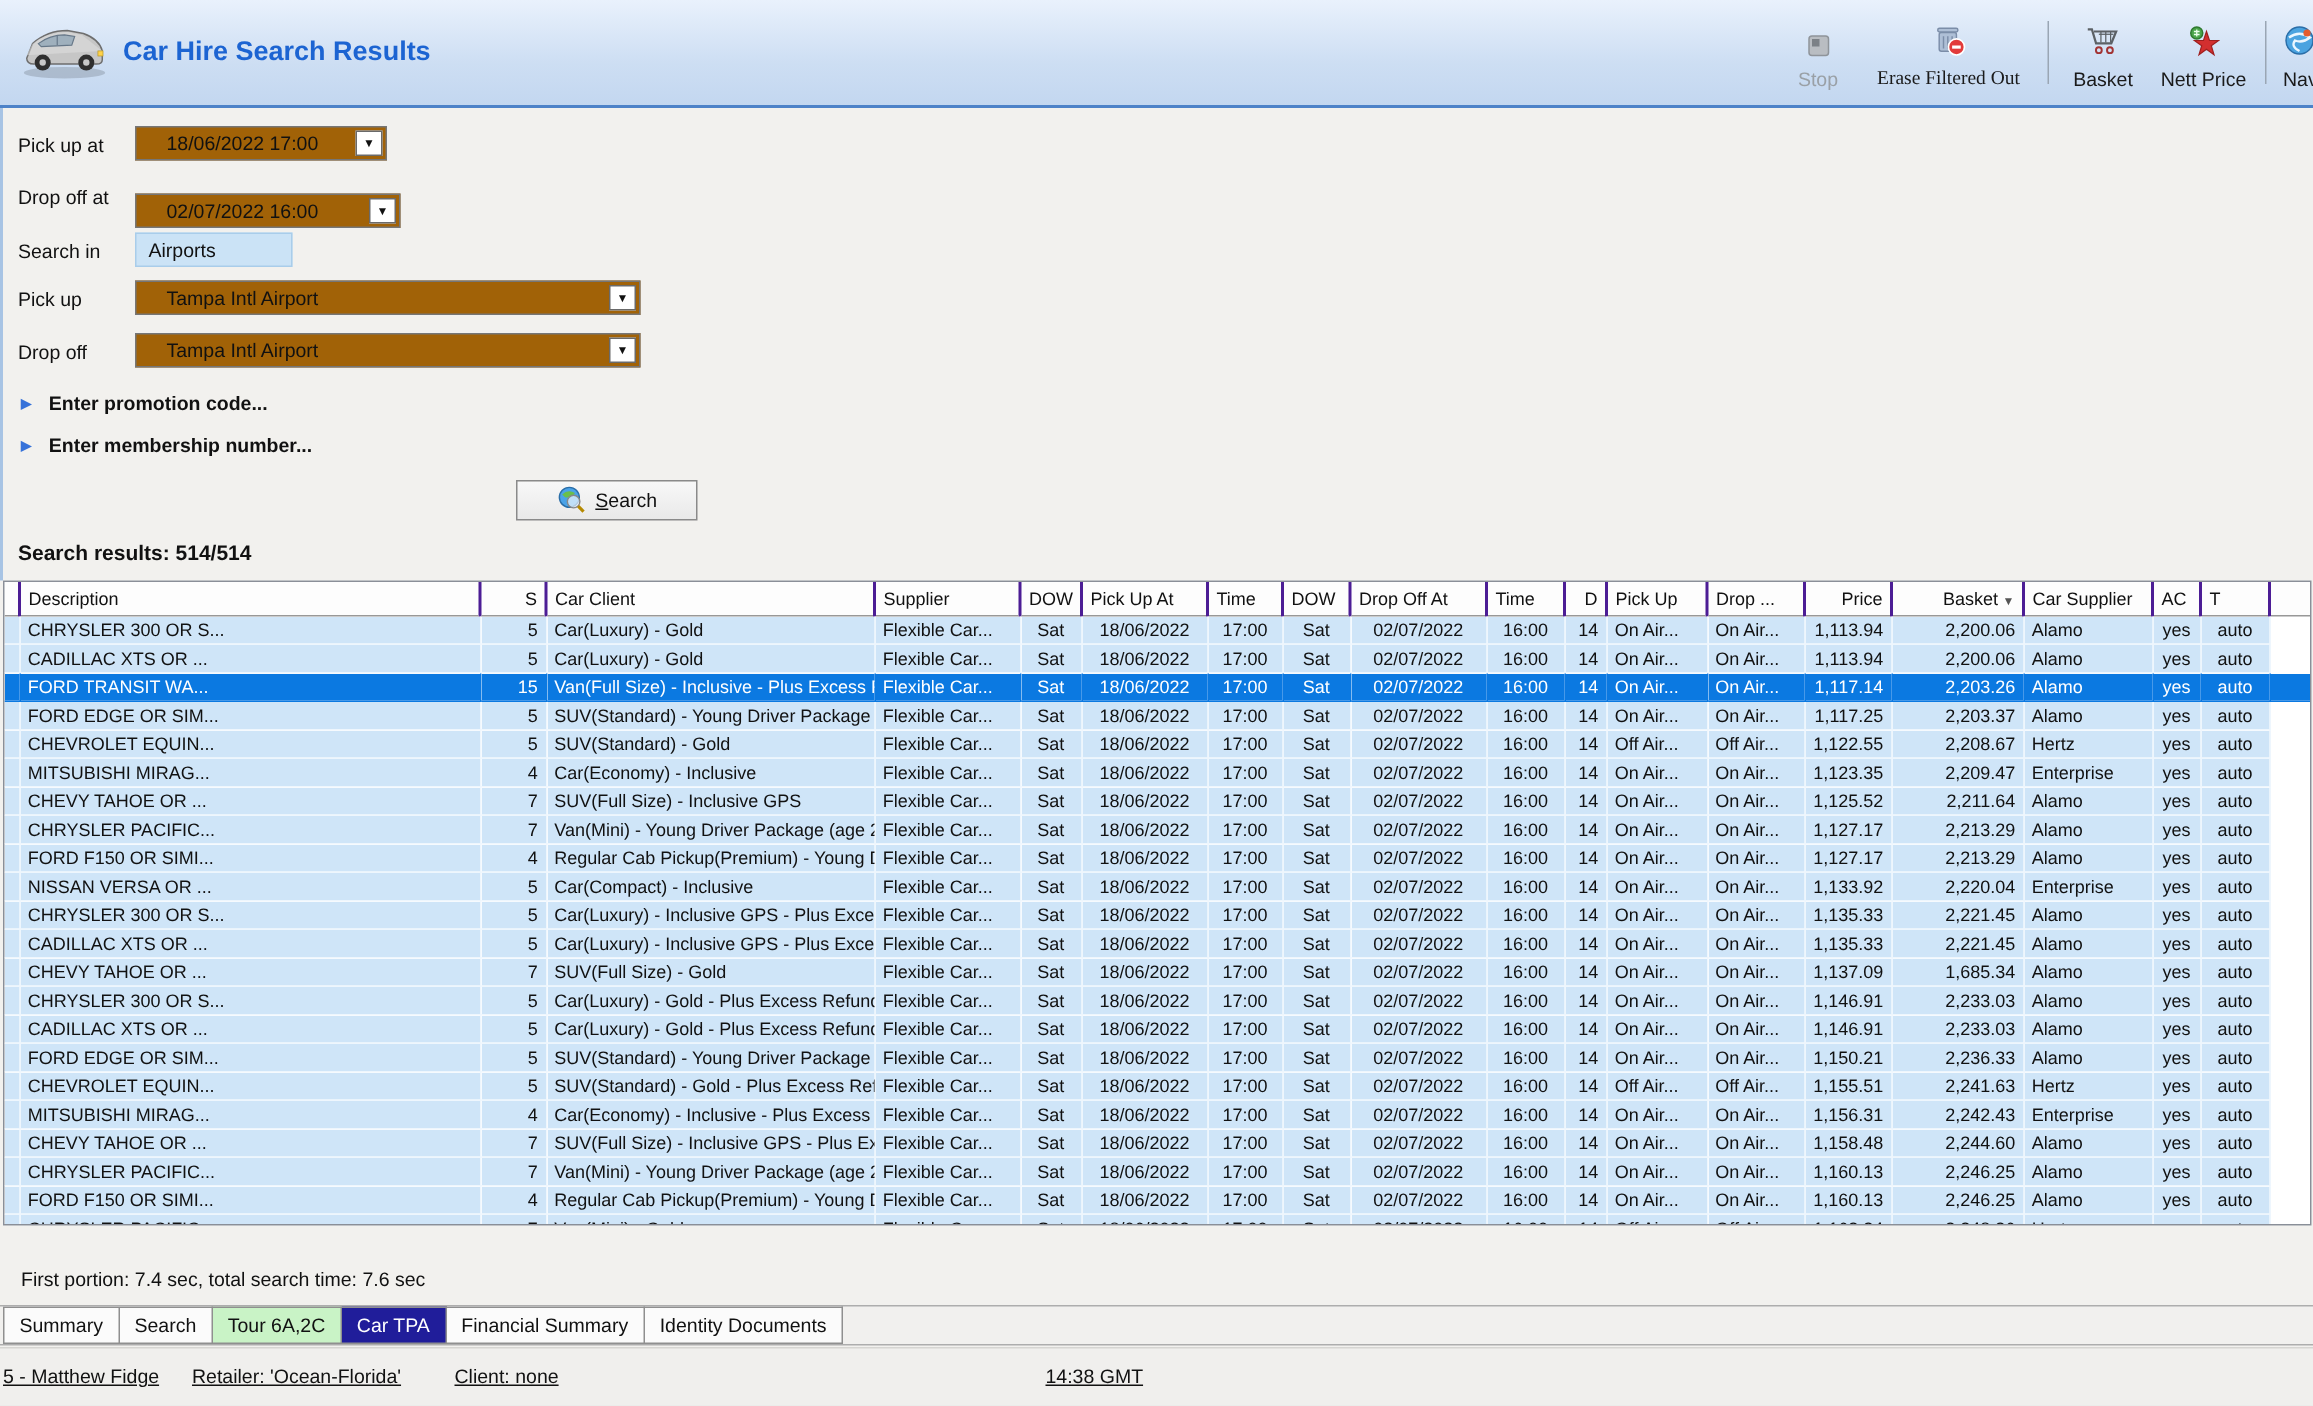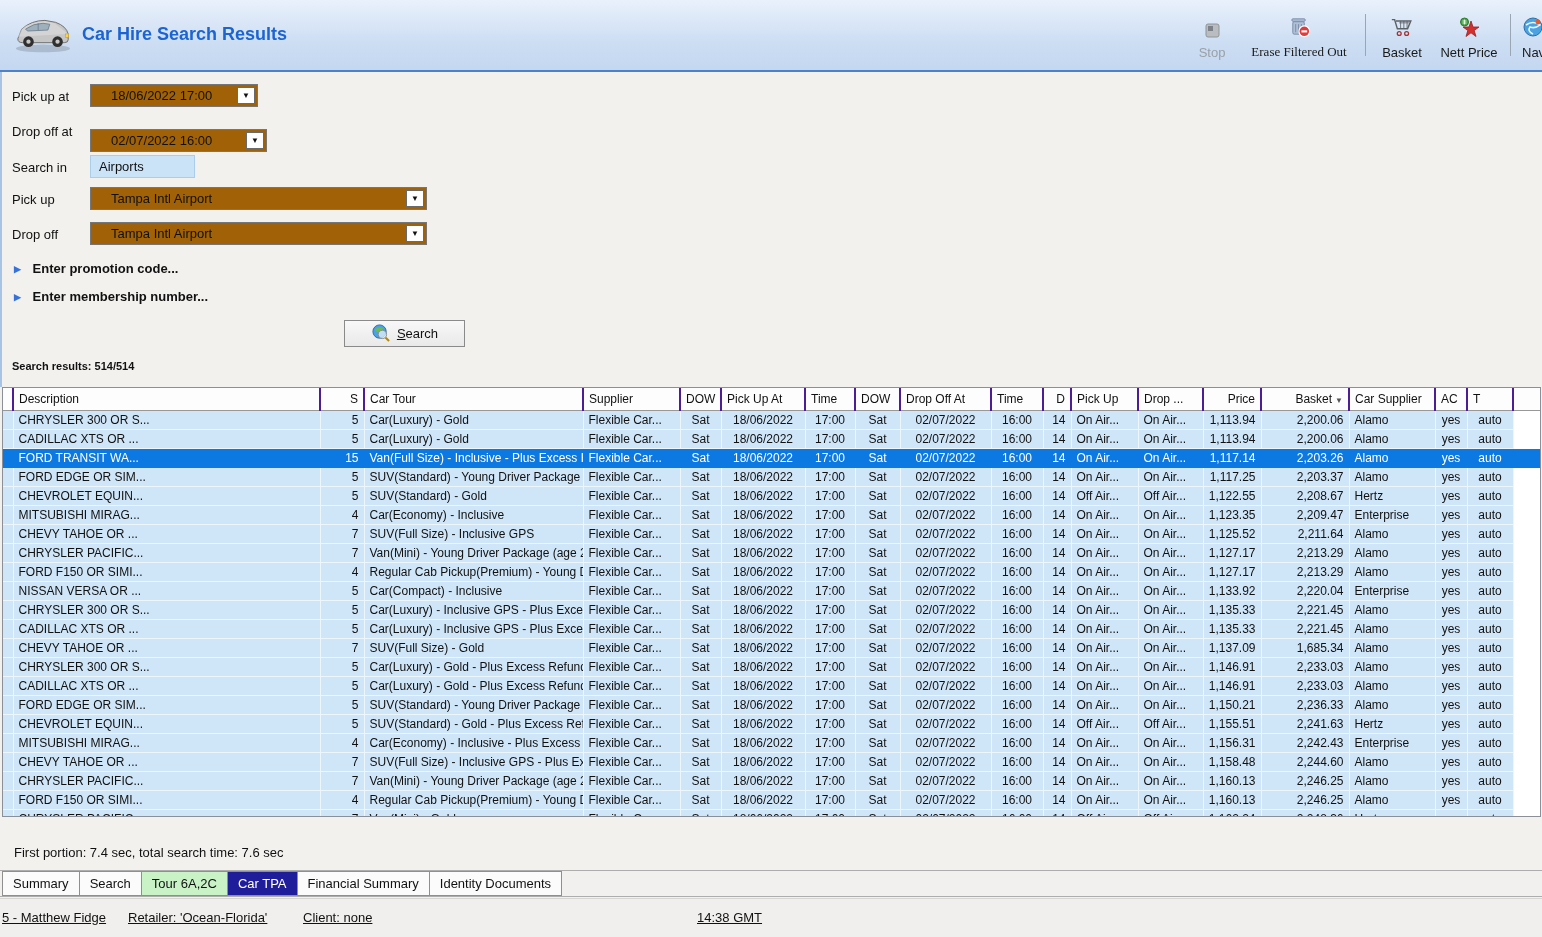--- a/index.html
+++ b/index.html
@@ -30,21 +30,21 @@
   .seg-row{position:absolute;left:88px;display:flex;gap:10px;font-size:13px;}
   .seg{padding:4px 9px;cursor:pointer;}
   .seg.selected{background:#cbe3f6;border:1px solid #a9cdea;padding:3px 8px;}
   .expander{position:absolute;left:12px;font-size:13px;font-weight:bold;color:#111;cursor:pointer;}
   .expander .arrow{color:#3672d9;font-size:9px;margin-right:8px;vertical-align:1px;}
   .search-btn{position:absolute;left:342px;top:248px;width:121px;height:27px;
     background:linear-gradient(180deg,#f8f8f8,#e9e9e9);border:1px solid #8a8a8a;
     display:flex;align-items:center;justify-content:center;gap:7px;font-size:13px;cursor:pointer;}
   .search-btn .btn-label{display:inline-block;}
   .search-btn .btn-label::first-letter{text-decoration:underline;}
-  .results-label{position:absolute;left:10px;top:288px;font-size:11px;font-weight:bold;}
+  .results-label{position:absolute;left:10px;top:288px;font-size:14px;font-weight:bold;}
   
   .grid{position:absolute;left:2px;top:387px;width:1539px;height:430px;background:#fff;
     border:1px solid #8a8f98;overflow:hidden;}
   table.results{border-collapse:collapse;table-layout:fixed;width:1537px;font-size:12px;}
   table.results th{height:22px;background:#fdfdfd;font-weight:normal;text-align:left;
     padding:0 5px;border-right:2px solid #4c1d95;border-bottom:1px solid #989898;
     white-space:nowrap;overflow:hidden;}
   table.results th.r{text-align:right;}
   table.results td{height:19px;padding:0 5px;background:#cfe5f8;white-space:nowrap;overflow:hidden;
     border-right:1px solid #eef6fd;border-bottom:1px solid #eef6fd;cursor:default;}
@@ -233,21 +233,21 @@
           <col style="width: 86px;">
           <col style="width: 32px;">
           <col style="width: 46px;">
           <col style="width: 32px;">
         </colgroup>
         <thead>
           <tr>
             <th class="gutter"></th>
             <th>Description</th>
             <th class="r">S</th>
-            <th>Car Tour</th>
+            <th>Car Client</th>
             <th>Supplier</th>
             <th>DOW</th>
             <th>Pick Up At</th>
             <th>Time</th>
             <th>DOW</th>
             <th>Drop Off At</th>
             <th>Time</th>
             <th class="r">D</th>
             <th>Pick Up</th>
             <th>Drop ...</th>

